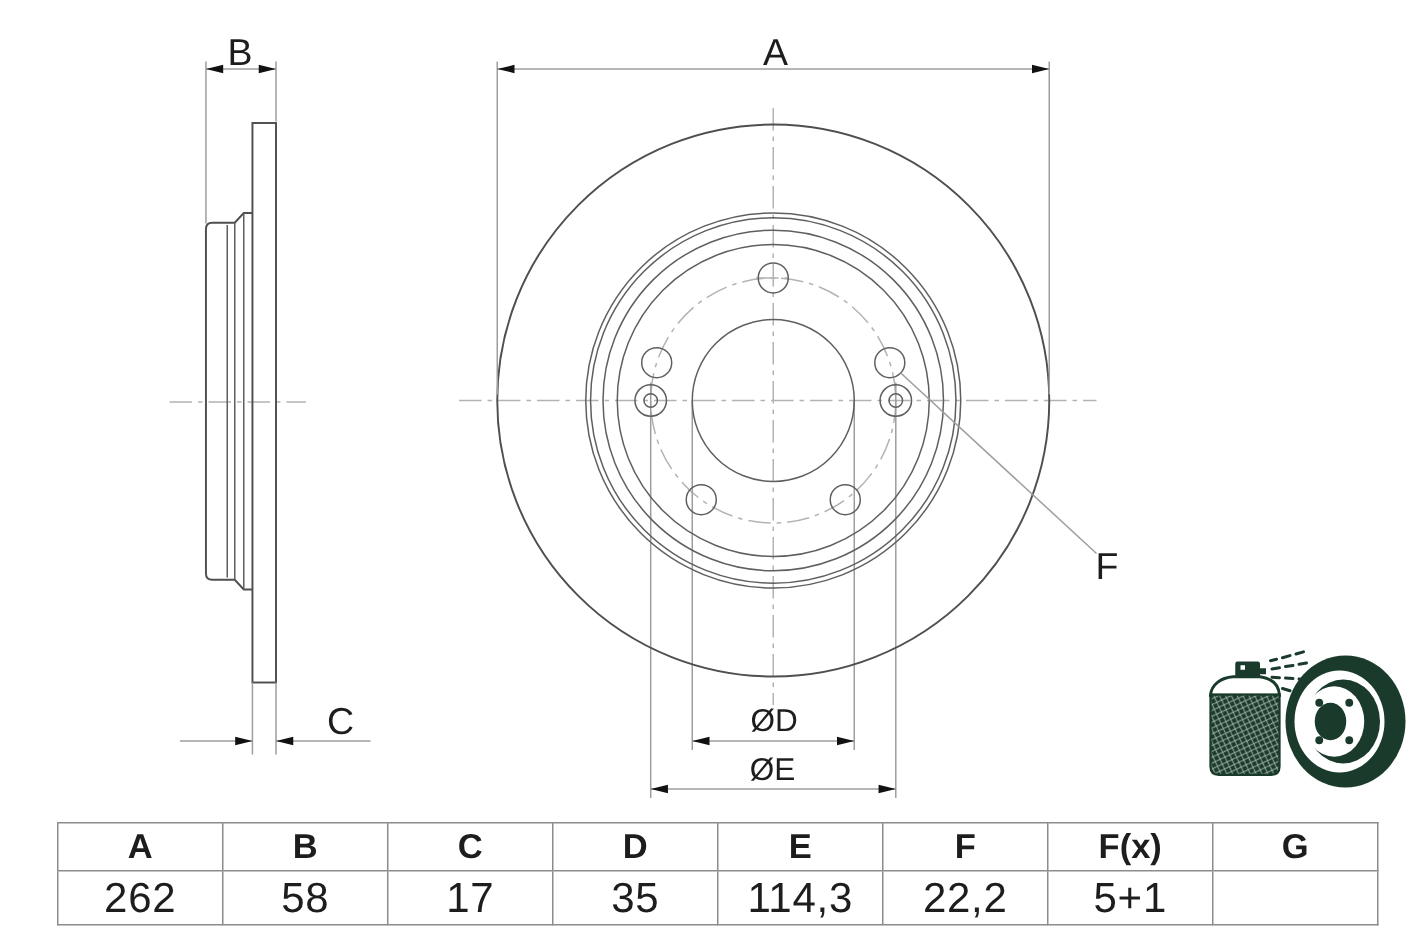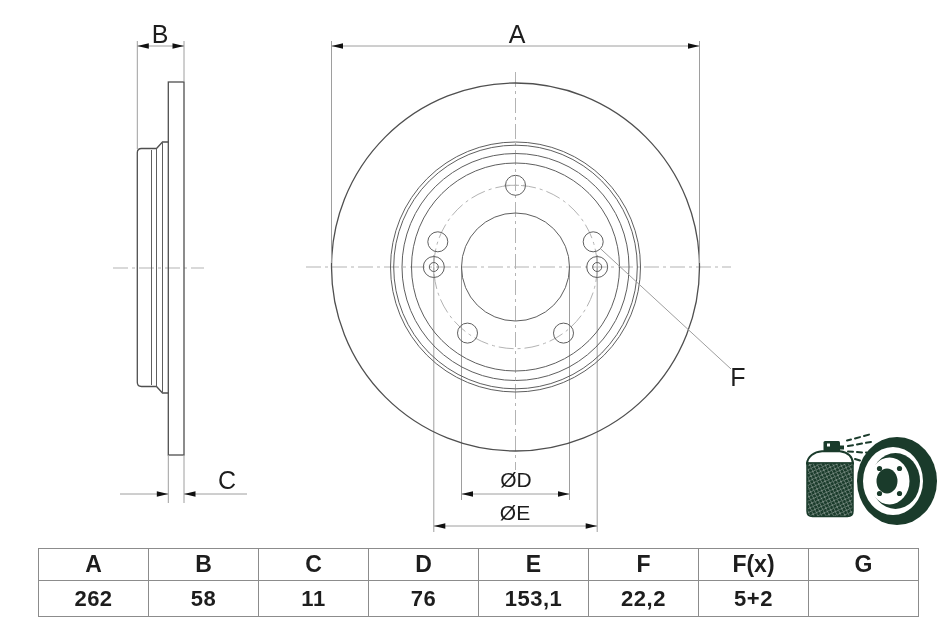--- a/index.html
+++ b/index.html
@@ -21,21 +21,21 @@
   .lbl{fill:var(--label);font-family:"Liberation Sans",sans-serif;font-size:25px;}
   .lbl-small{fill:var(--label);font-family:"Liberation Sans",sans-serif;font-size:21px;}
   .green{fill:var(--icon-green);stroke:none;}
   .green-stroke{stroke:var(--icon-green);fill:none;}
   
   .spec-table{position:absolute;left:38px;top:548px;width:881px;
               border-collapse:collapse;table-layout:fixed;background:var(--background);}
   .spec-table th,.spec-table td{border:1px solid var(--table-border);text-align:center;
               vertical-align:middle;color:var(--table-text);padding:0;}
   .spec-table th{height:31px;font-size:23px;font-weight:bold;}
-  .spec-table td{height:35px;font-size:22px;font-weight:bold;letter-spacing:0.5px;}
+  .spec-table td{height:35px;font-size:28px;font-weight:normal;letter-spacing:0.5px;}
 </style>
 </head>
 <body>
 
 <div class="page">
   <svg width="950" height="633" viewBox="0 0 950 633">
 
     <defs>
       <pattern id="hatch" width="5" height="5" patternUnits="userSpaceOnUse" patternTransform="rotate(20)">
         <rect width="5" height="5" fill="#1a3b2b"></rect>
@@ -181,22 +181,22 @@
         <th>E</th>
         <th>F</th>
         <th>F(x)</th>
         <th>G</th>
       </tr>
     </thead>
     <tbody>
       <tr>
         <td>262</td>
         <td>58</td>
-        <td>11</td>
-        <td>76</td>
-        <td>153,1</td>
+        <td>17</td>
+        <td>35</td>
+        <td>114,3</td>
         <td>22,2</td>
-        <td>5+2</td>
+        <td>5+1</td>
         <td></td>
       </tr>
     </tbody>
   </table>
 </div>
 
 </body></html>

